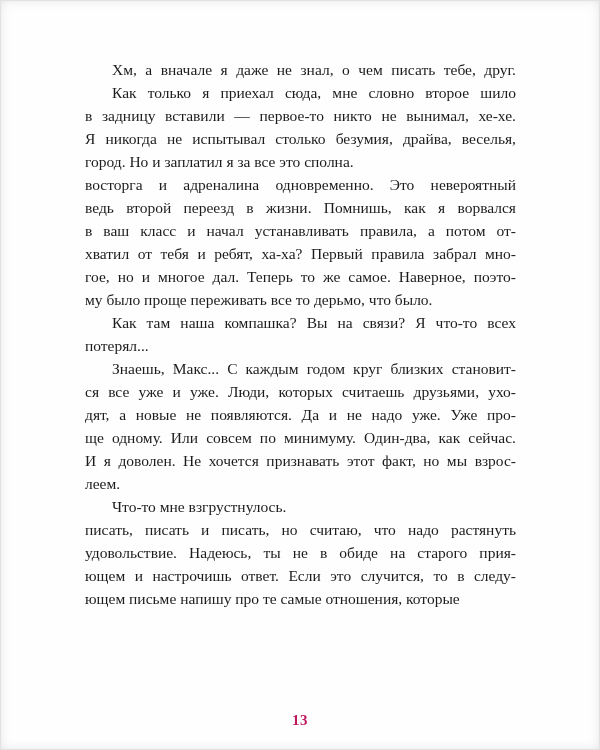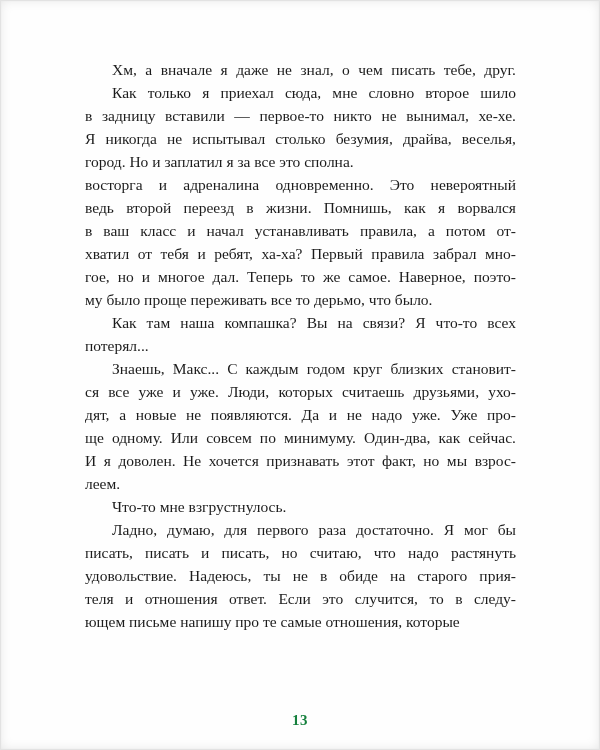--- a/index.html
+++ b/index.html
@@ -46,21 +46,21 @@
   }
   .page-number {
     position: absolute;
     left: 0;
     right: 0;
     top: 712px;
     text-align: center;
     font-family: "Liberation Serif", "DejaVu Serif", serif;
     font-size: 15px;
     font-weight: bold;
-    color: #15803d;
+    color: #be185d;
     letter-spacing: 0.5px;
   }
 </style>
 </head>
 <body>
 
 <div class="page">
   <div class="text-block" id="text-block">
       <div class="para">
         <div class="line first">Хм, а вначале я даже не знал, о чем писать тебе, друг.</div>
@@ -88,21 +88,20 @@
         <div class="line">ся все уже и уже. Люди, которых считаешь друзьями, ухо-</div>
         <div class="line">дят, а новые не появляются. Да и не надо уже. Уже про-</div>
         <div class="line">ще одному. Или совсем по минимуму. Один-два, как сейчас.</div>
         <div class="line">И я доволен. Не хочется признавать этот факт, но мы взрос-</div>
         <div class="line last">леем.</div>
       </div>
       <div class="para">
         <div class="line first last">Что-то мне взгрустнулось.</div>
       </div>
       <div class="para">
-        <div class="line first">Ладно, думаю, для первого раза достаточно. Я мог бы</div>
         <div class="line">писать, писать и писать, но считаю, что надо растянуть</div>
         <div class="line">удовольствие. Надеюсь, ты не в обиде на старого прия-</div>
-        <div class="line">теля и отношения ответ. Если это случится, то в следу-</div>
+        <div class="line">ющем и настрочишь ответ. Если это случится, то в следу-</div>
         <div class="line last">ющем письме напишу про те самые отношения, которые</div>
       </div>
     </div>
   <div class="page-number">13</div>
 </div>
 
 </body></html>

